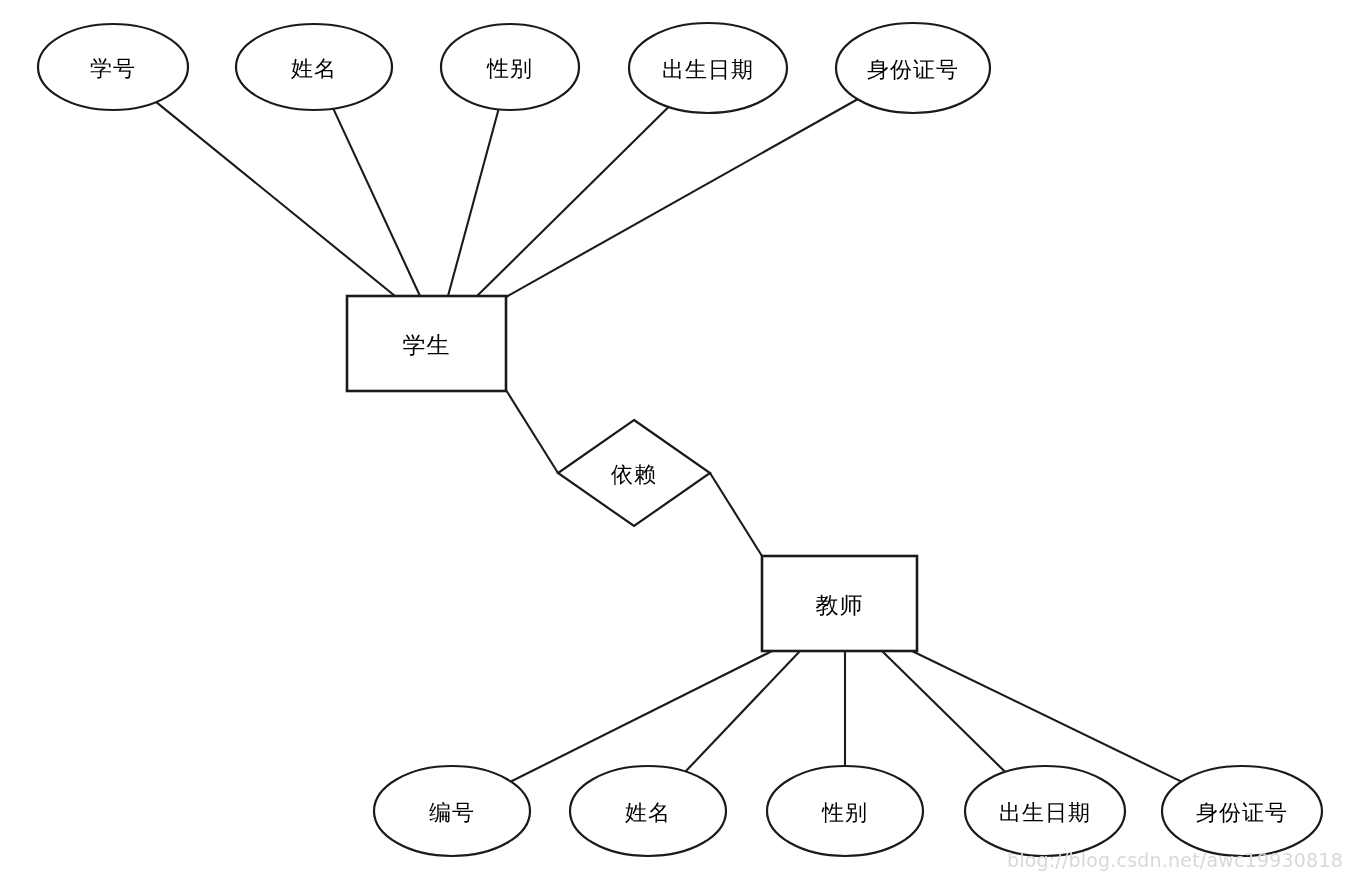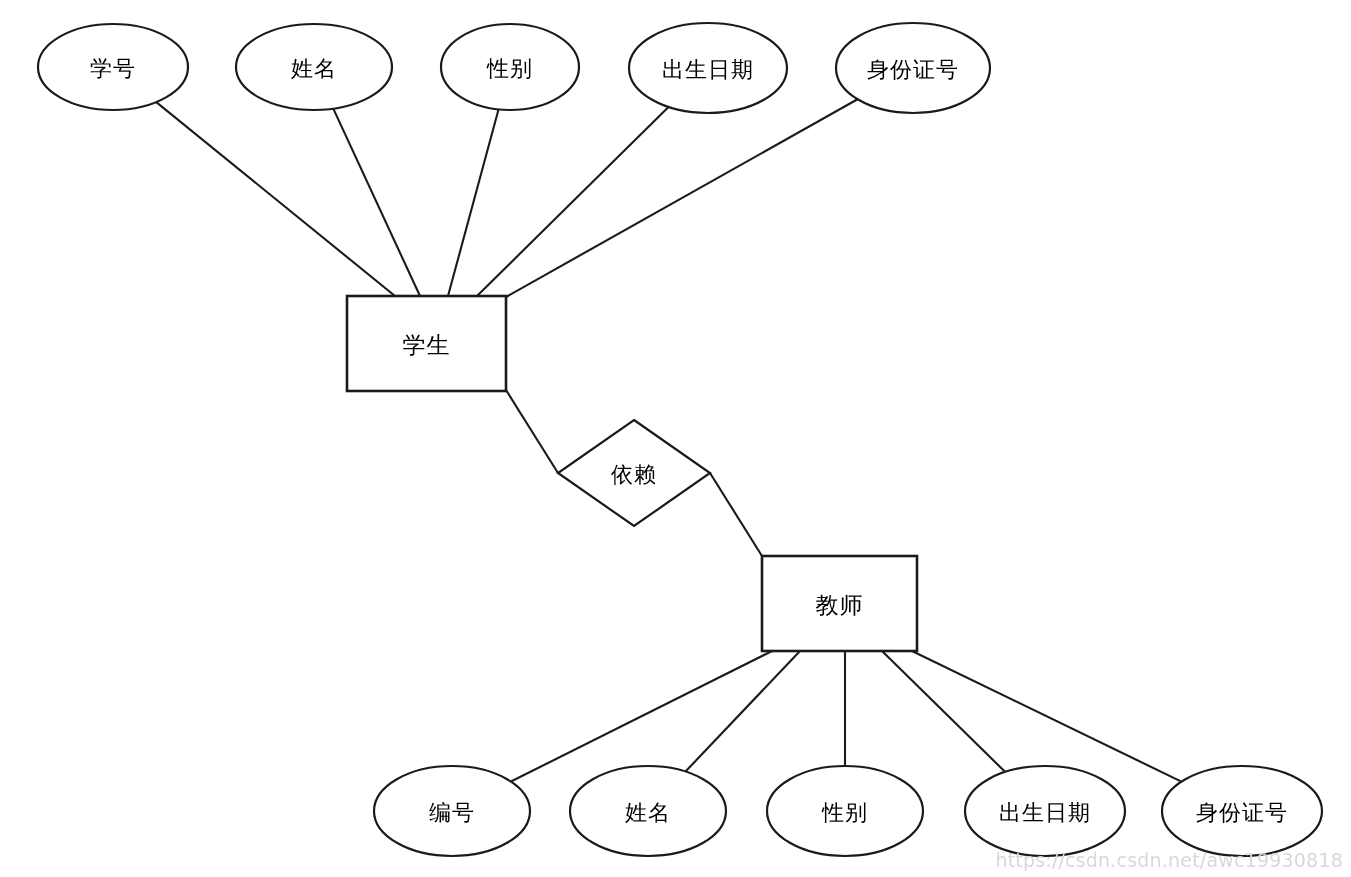--- a/index.html
+++ b/index.html
@@ -111,14 +111,14 @@
         <text x="648" y="812" class="er-label">姓名</text>
         <text x="845" y="812" class="er-label">性别</text>
         <text x="1045" y="812" class="er-label">出生日期</text>
         <text x="1242" y="812" class="er-label">身份证号</text>
         <text x="426.5" y="344.5" class="er-label er-label-entity">学生</text>
         <text x="839.5" y="604.5" class="er-label er-label-entity">教师</text>
         <text x="634" y="474" class="er-label">依赖</text>
       </g>
   </svg>
 
-  <div class="watermark">https://csdn.csdn.net/awc19930818</div>
+  <div class="watermark">blog://blog.csdn.net/awc19930818</div>
 </div>
 
 </body></html>

